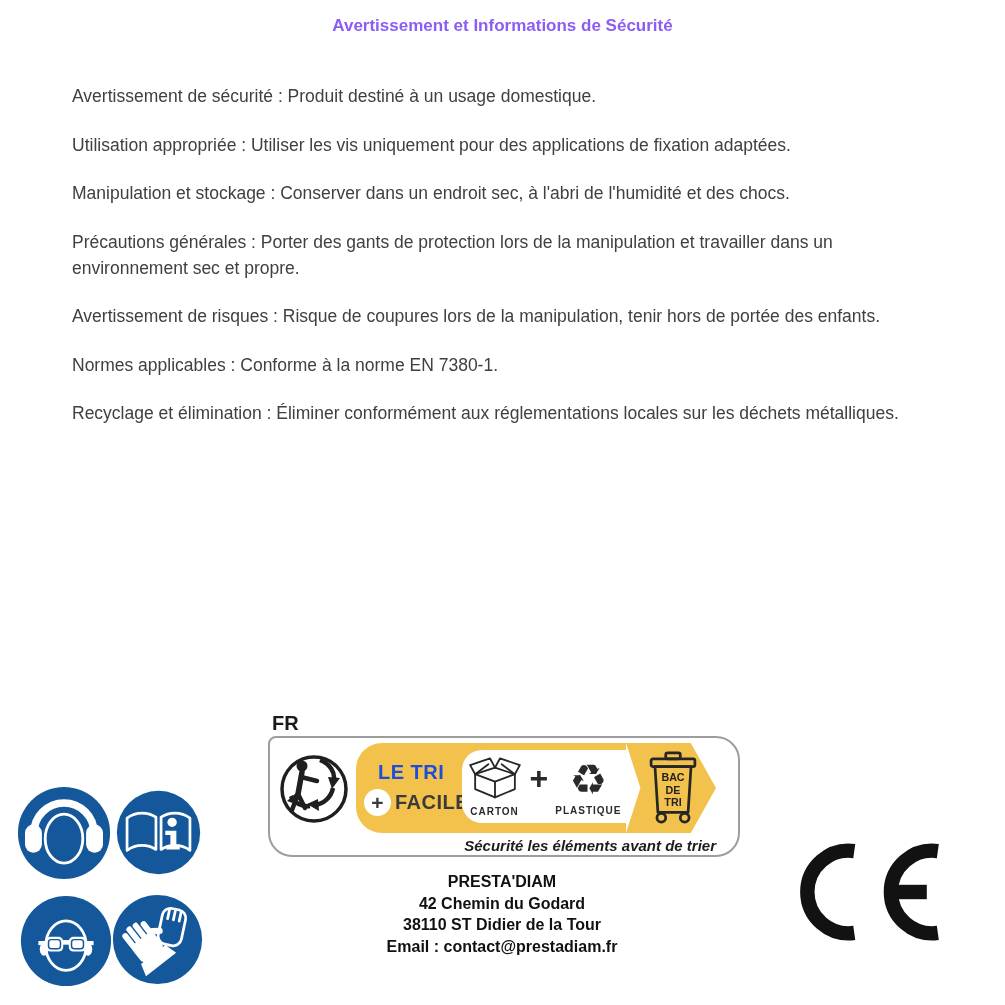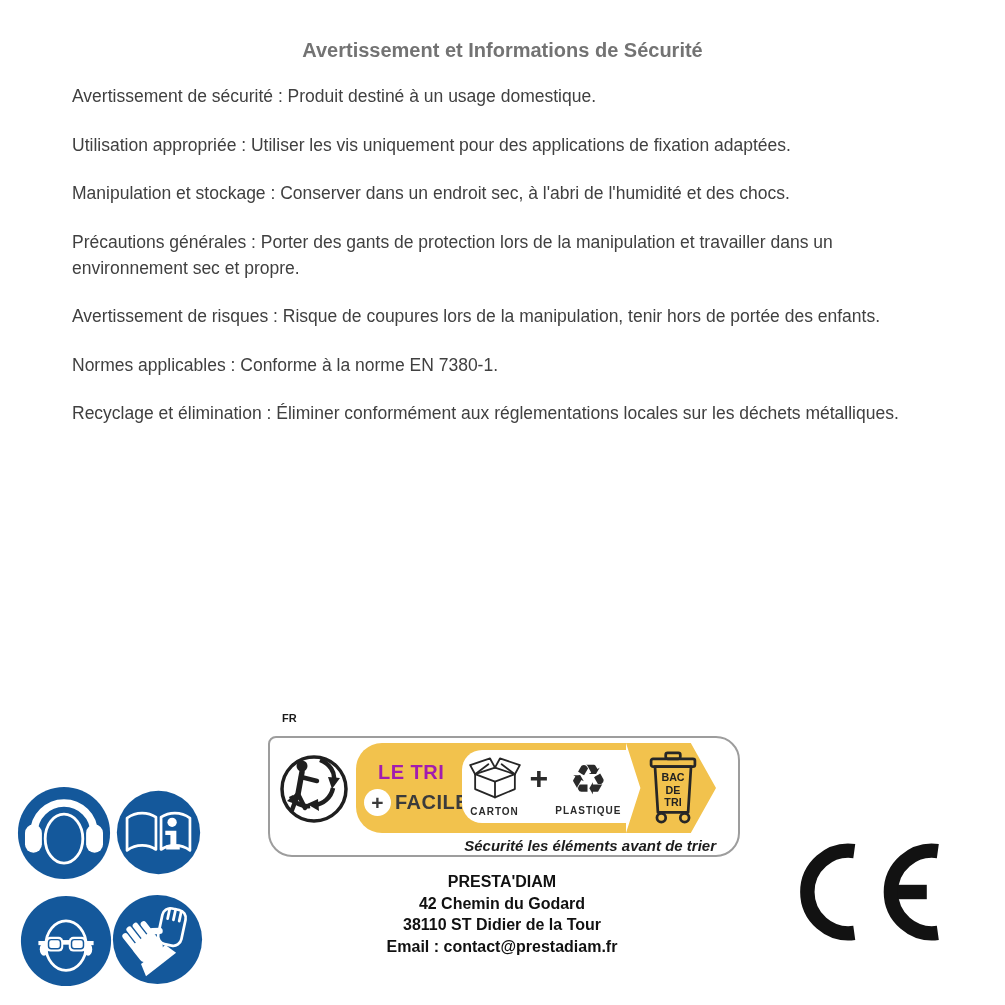--- a/index.html
+++ b/index.html
@@ -2,50 +2,50 @@
 <html style="--blue: #14589B; --yellow: #F2C24D; --boxgray: #9D9D9D;"><head>
 <meta charset="utf-8">
 <style>
   html,body{margin:0;padding:0;background:#ffffff;}
   .page{
     position:relative;width:1005px;height:1005px;background:#ffffff;overflow:hidden;
     font-family:"Liberation Sans",sans-serif;color:#000;
   }
   
   .title{
-    position:absolute;top:39px;left:0;width:100%;margin:0;
-    text-align:center;font-size:20px;font-weight:bold;color:#737373;
+    position:absolute;top:16px;left:0;width:100%;margin:0;
+    text-align:center;font-size:17px;font-weight:bold;color:#8b5cf6;
   }
   .body-text{position:absolute;left:72px;top:83px;width:858px;font-size:17.5px;line-height:26px;color:#404040;}
   .body-text p{margin:0 0 22.5px 0;}
   
   .mand-icon{position:absolute;display:block;}
   .mi-ear{left:17px;top:786px;width:94px;height:94px;}
   .mi-book{left:116px;top:790px;width:85px;height:85px;}
   .mi-goggles{left:20px;top:895px;width:92px;height:92px;}
   .mi-gloves{left:112px;top:894px;width:91px;height:91px;}
   .ico-bg{fill:var(--blue,#14589B);}
   .ws{stroke:#fff;fill:none;stroke-linecap:round;stroke-linejoin:round;}
   .wf{fill:#fff;stroke:none;}
   .ds{stroke:#262626;fill:none;stroke-linecap:round;stroke-linejoin:round;}
   
-  .fr-label{position:absolute;left:282px;top:712px;font-size:11px;font-weight:bold;color:#1a1a1a;}
+  .fr-label{position:absolute;left:272px;top:712px;font-size:20px;font-weight:bold;color:#1a1a1a;}
   .tri-outer{
     position:absolute;left:268px;top:736px;width:472px;height:121px;box-sizing:border-box;
     background:#fff;border:2px solid var(--boxgray,#9D9D9D);border-radius:8px 24px 24px 24px;
   }
   .tri-row{position:absolute;left:8px;top:5px;height:90px;display:flex;align-items:center;}
   .triman-svg{width:72px;height:80px;margin-right:6px;flex:0 0 auto;}
   .band{display:flex;height:90px;}
   .seg1{
     width:106px;background:var(--yellow,#F2C24D);border-radius:26px 0 0 26px;
     display:flex;flex-direction:column;justify-content:center;gap:5px;
     padding-left:8px;box-sizing:border-box;
   }
-  .letri{font-size:20px;font-weight:bold;color:#a21caf;letter-spacing:0.5px;margin-left:14px;}
+  .letri{font-size:20px;font-weight:bold;color:#1d4ed8;letter-spacing:0.5px;margin-left:14px;}
   .facile-row{display:flex;align-items:center;gap:4px;}
   .plus-circle{
     width:27px;height:27px;border-radius:50%;background:#fff;color:#3b3b3b;
     font-size:21px;font-weight:bold;display:flex;align-items:center;justify-content:center;line-height:1;
     flex:0 0 auto;
   }
   .facile{font-size:20px;font-weight:bold;color:#3b3b3b;letter-spacing:0.5px;}
   .seg2{width:164px;background:var(--yellow,#F2C24D);position:relative;}
   .white-panel{
     position:absolute;left:0;top:7px;bottom:10px;right:0;background:#fff;border-radius:20px 0 0 20px;

